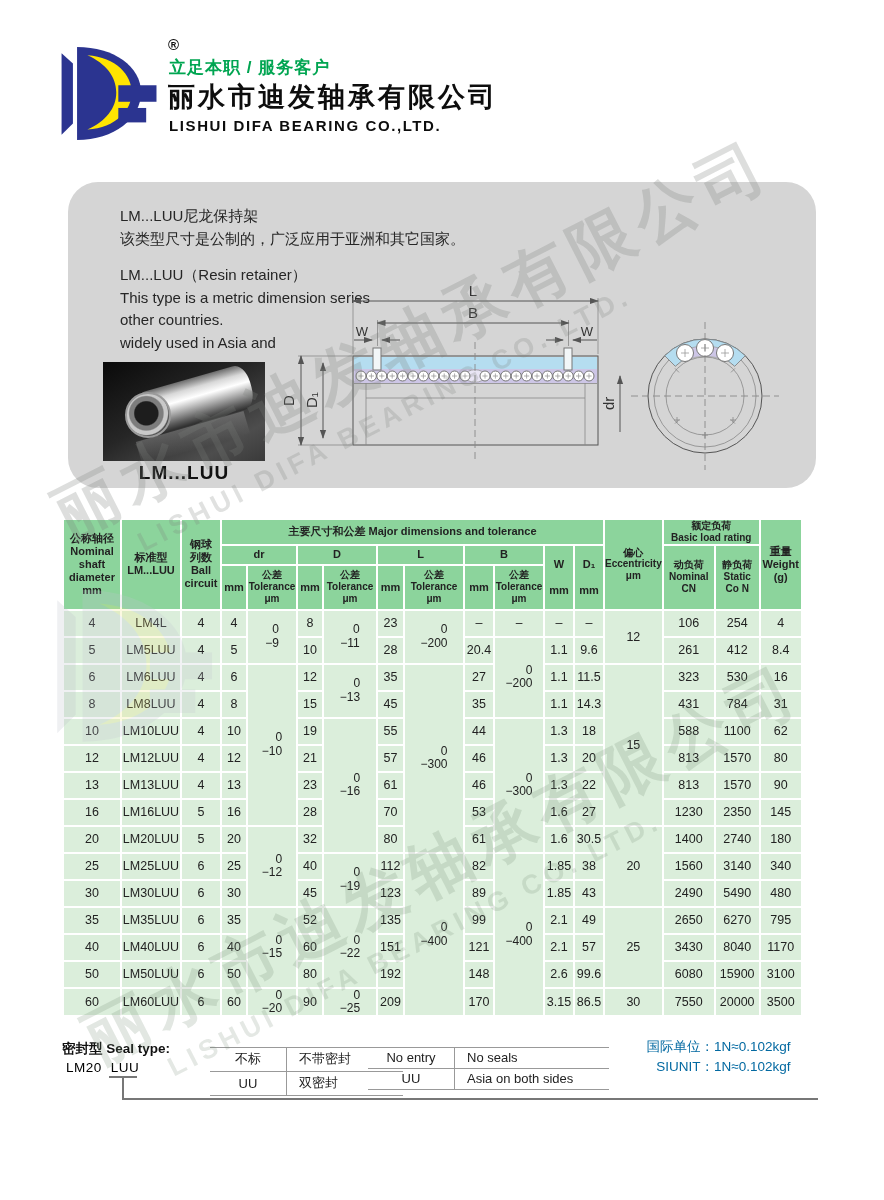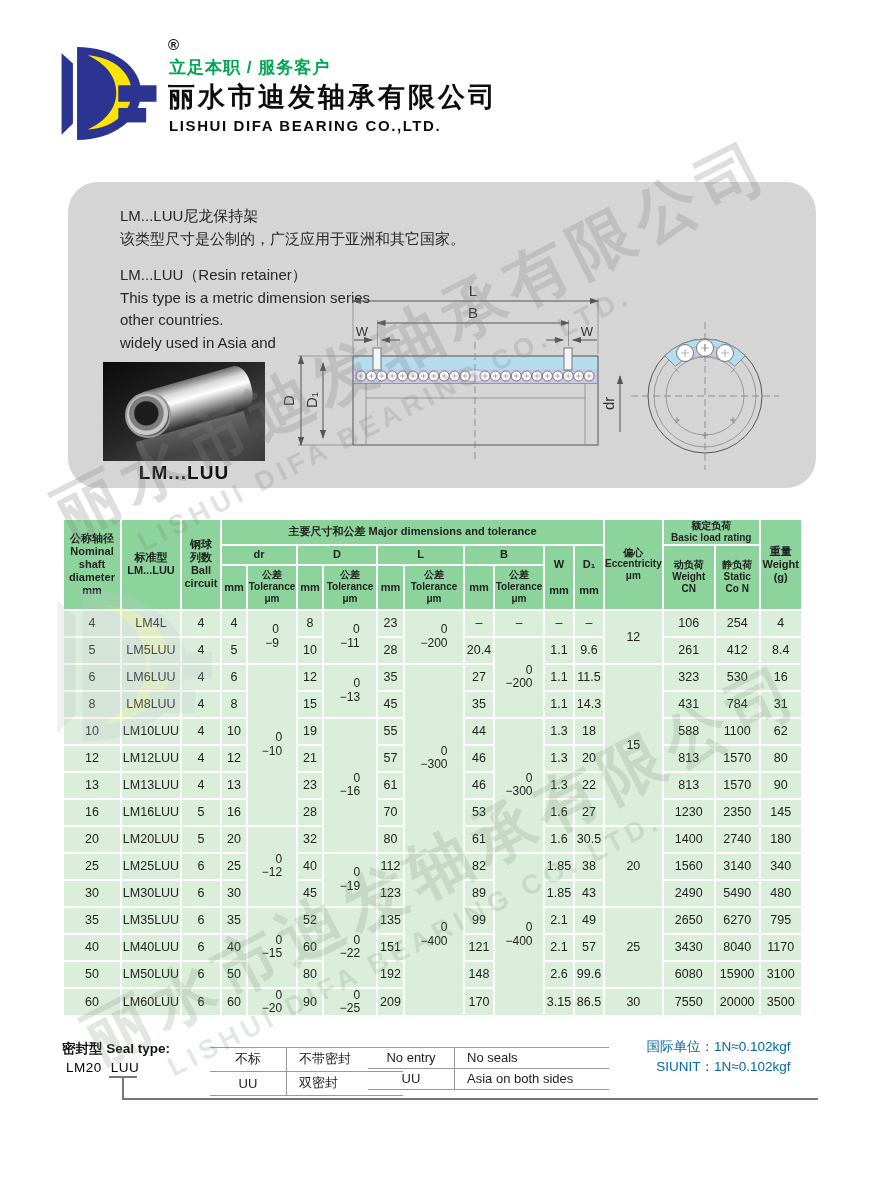--- a/index.html
+++ b/index.html
@@ -285,21 +285,21 @@
         <th colspan="2">D</th>
         <th colspan="2">L</th>
         <th colspan="2">B</th>
         <th rowspan="2">W
 
 mm</th>
         <th rowspan="2">D₁
 
 mm</th>
         <th rowspan="2" class="small">动负荷
-Weight
+Nominal
 CN</th>
         <th rowspan="2" class="small">静负荷
 Static
 Co N</th>
       </tr>
       <tr class="hr3">
         <th>mm</th>
         <th class="small">公差
 Tolerance
 μm</th>

